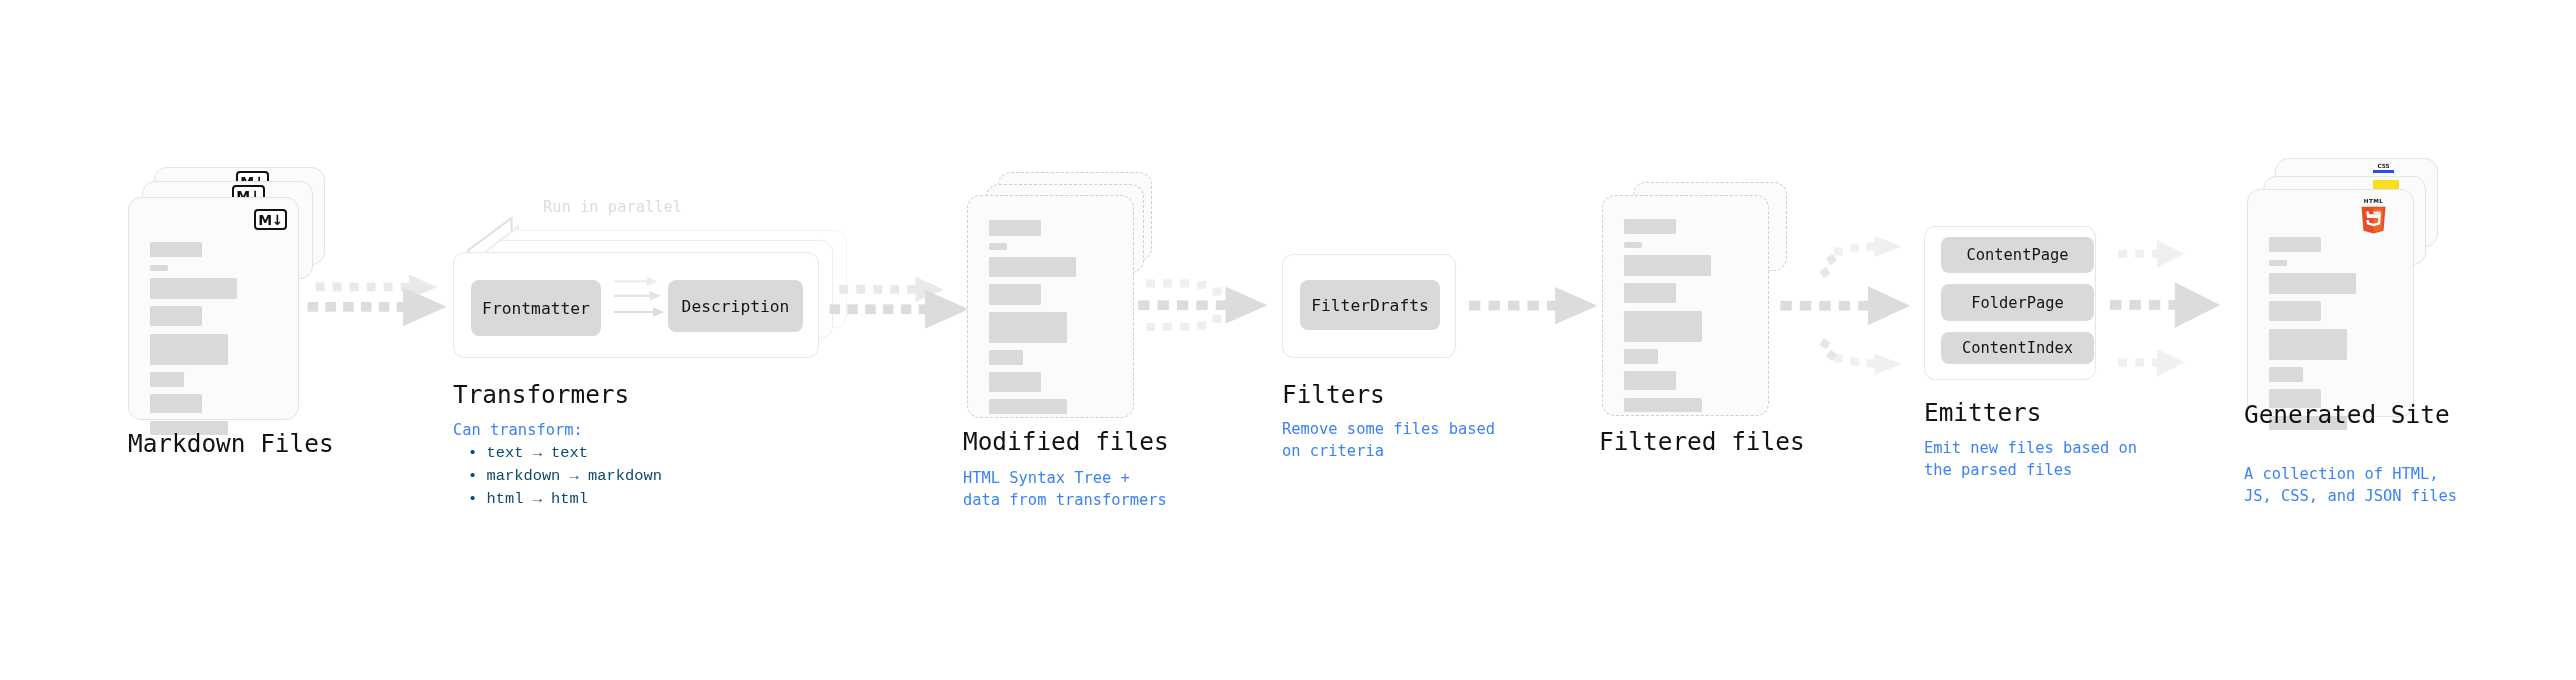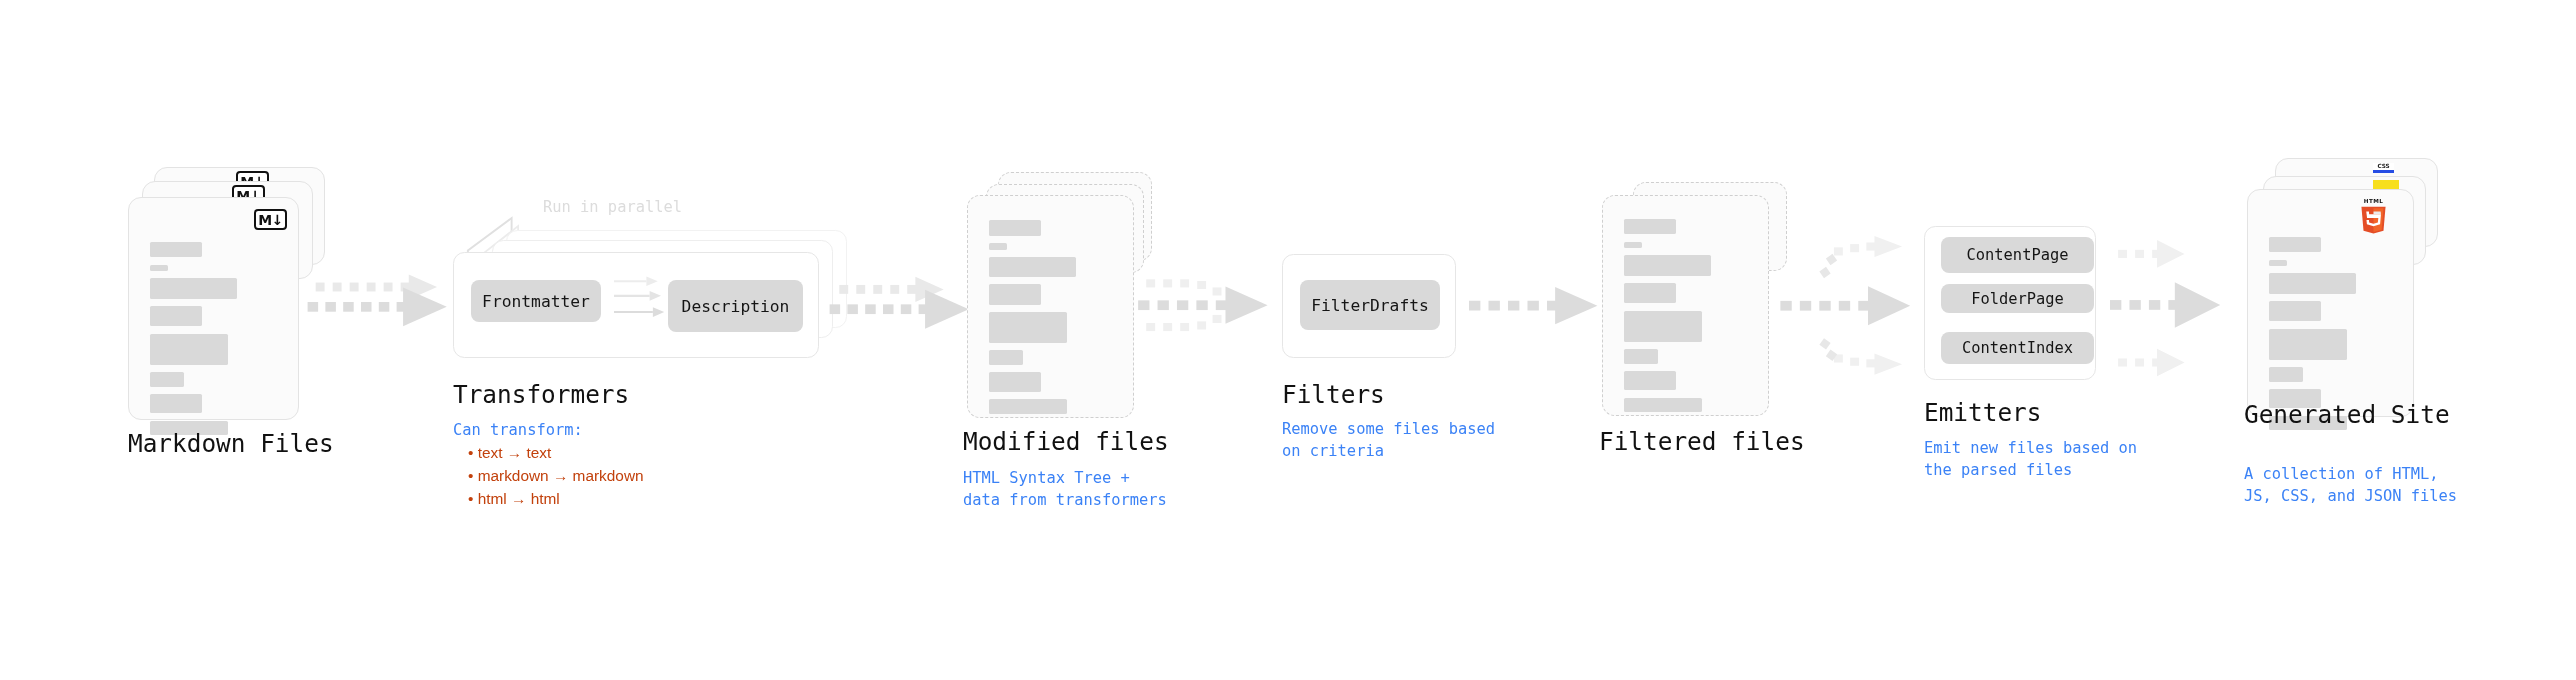--- a/index.html
+++ b/index.html
@@ -155,24 +155,24 @@
   .subtitle {
     position: absolute;
     font-family: "DejaVu Sans Mono", "Liberation Mono", monospace;
     font-size: 15.4px;
     line-height: 1.45;
     color: #3b82f6;
     white-space: pre;
   }
   .sub-list {
     position: absolute;
-    font-family: Liberation Sans, sans-serif;
+    font-family: Liberation Mono, monospace;
     font-size: 15.4px;
     line-height: 1.45;
-    color: #c2410c;
+    color: #0c4a6e;
     white-space: pre;
   }
   .parallel-label {
     position: absolute;
     font-family: "DejaVu Sans Mono", "Liberation Mono", monospace;
     font-size: 15.4px;
     color: #dcdcdc;
     white-space: nowrap;
   }
 
@@ -256,21 +256,21 @@
       <g stroke="#e4e4e4" stroke-width="2.6" fill="#e4e4e4">
         <line x1="0" y1="28" x2="44" y2="28"></line>
           <path d="M44 22 L58 28 L44 34 Z" stroke="none"></path>
       </g>
       <g stroke="#dcdcdc" stroke-width="2.6" fill="#dcdcdc">
         <line x1="0" y1="48" x2="48" y2="48"></line>
           <path d="M48 42 L62 48 L48 54 Z" stroke="none"></path>
       </g>
     </svg>
 
-    <div class="chip" style="left:471px; top:280px; width:130px; height:42px;">Frontmatter</div>
+    <div class="chip" style="left:471px; top:280px; width:130px; height:56px;">Frontmatter</div>
     <div class="chip" style="left:668px; top:280px; width:135px; height:52px;">Description</div>
 
     <div class="title" style="left:453px; top:380px;">Transformers</div>
     <div class="subtitle" style="left:453px; top:419px;">Can transform:</div>
     <div class="sub-list" style="left:468px; top:442px;">• text → text</div>
     <div class="sub-list" style="left:468px; top:465px;">• markdown → markdown</div>
     <div class="sub-list" style="left:468px; top:488px;">• html → html</div>
   </div>
 
   <svg class="arrow-svg" style="left:829px; top:272px;" width="163" height="89" viewBox="0 0 200 110">
@@ -405,21 +405,21 @@
         <rect x="72" y="80" width="14" height="12"></rect>
       <rect x="96" y="80" width="14" height="12"></rect>
       <path d="M108 62 L160 86 L108 110 Z"></path>
     </g>
   </svg>
 
   <div class="node">
     <div class="groupbox" style="left:1924px; top:226px; width:172px; height:154px;"></div>
 
     <div class="chip" style="left:1941px; top:237px; width:153px; height:36px; font-size:15.4px;">ContentPage</div>
-    <div class="chip" style="left:1941px; top:284px; width:153px; height:29px; font-size:15.4px;">FolderPage</div>
+    <div class="chip" style="left:1941px; top:284px; width:153px; height:37px; font-size:15.4px;">FolderPage</div>
     <div class="chip" style="left:1941px; top:332px; width:153px; height:32px; font-size:15.4px;">ContentIndex</div>
 
     <div class="title" style="left:1924px; top:398px;">Emitters</div>
     <div class="subtitle" style="left:1924px; top:437px;">Emit new files based on
 the parsed files</div>
   </div>
 
   <svg class="arrow-svg" style="left:2110px; top:232px;" width="154" height="154" viewBox="0 0 190 190">
     <g fill="#f0f0f0">
       <rect x="10" y="22" width="11" height="10"></rect>

